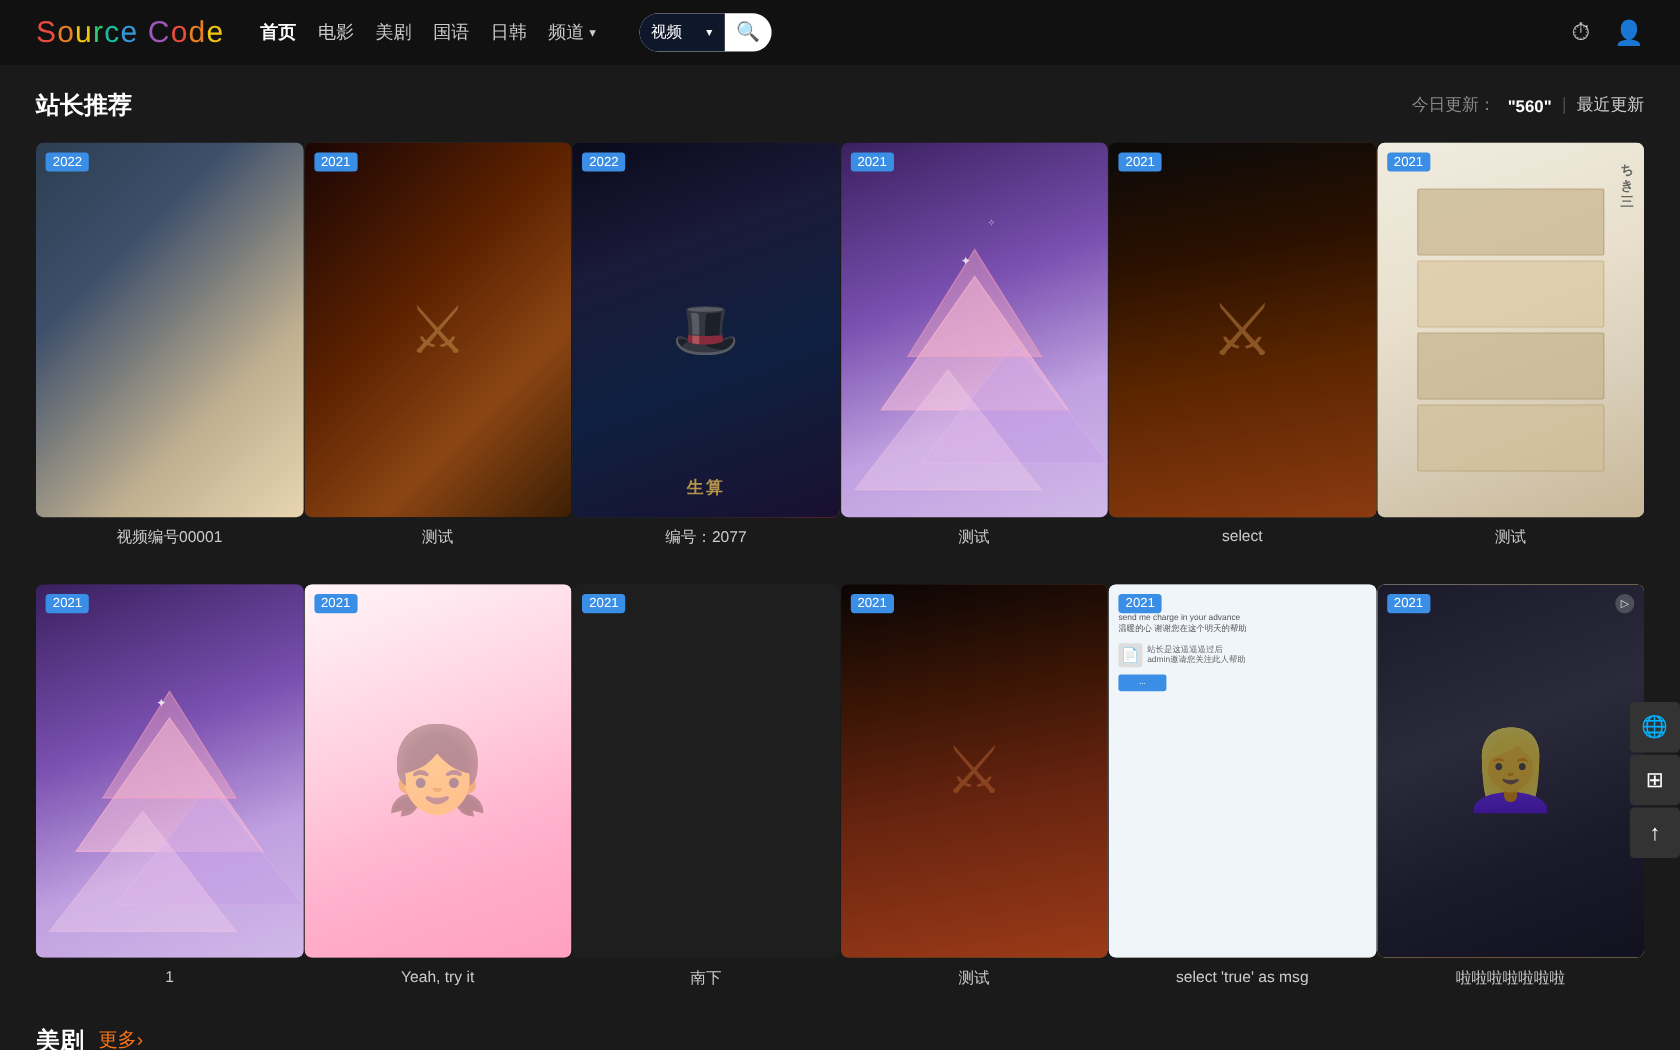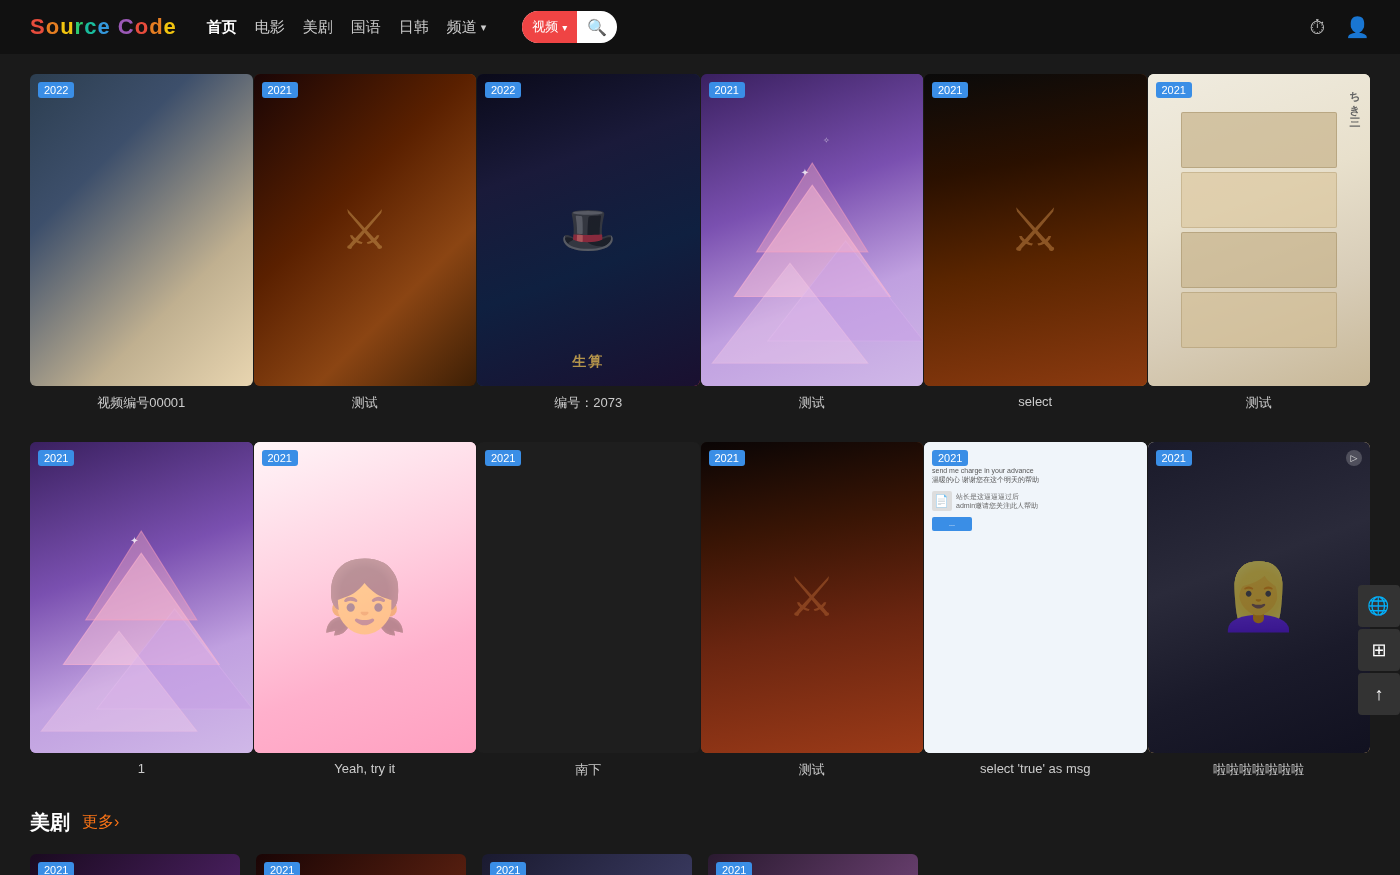--- a/index.html
+++ b/index.html
@@ -14,22 +14,22 @@
     
     .header {
       display: flex;
       align-items: center;
       background: #111;
       padding: 0 30px;
       height: 54px;
       gap: 20px;
     }
     .logo {
-      font-size: 22px;
-      font-weight: bold;
+      font-size: 25px;
+      font-weight: normal;
       letter-spacing: 1px;
     }
 
     .nav {
       display: flex;
       align-items: center;
       gap: 18px;
       margin-left: 10px;
     }
     .nav-item {
@@ -57,30 +57,30 @@
     .search-bar {
       display: flex;
       align-items: center;
       background: #fff;
       border-radius: 20px;
       overflow: hidden;
       margin-left: 16px;
       height: 32px;
     }
     .search-type {
-      background: #ef4444;
+      background: #0f172a;
       color: #fff;
       border: none;
       padding: 0 10px;
       height: 100%;
       font-size: 13px;
       cursor: pointer;
       display: flex;
       align-items: center;
-      gap: 4px;
+      gap: 20px;
       white-space: nowrap;
     }
     .search-type .arrow { font-size: 10px; }
     .search-input {
       border: none;
       outline: none;
       padding: 0 10px;
       font-size: 13px;
       color: #999;
       width: 160px;
@@ -309,20 +309,29 @@
   </div>
 
   <div class="header-icons">
     <span class="header-icon">⏱</span>
     <span class="header-icon">👤</span>
   </div>
 </header>
 
 <main class="main">
 
+  <div class="section-header">
+    <h2 class="section-title">站长推荐</h2>
+    <div class="section-meta">
+      <span class="update-text">今日更新：</span>
+      <span class="update-count">"560"</span>
+      <span class="divider"></span>
+      <span class="recent-update">最近更新</span>
+    </div>
+  </div>
 
   <div class="video-grid">
 
     <div class="video-card">
       <div class="video-thumb poster-1">
         <div class="year-badge">2022</div>
         <div style="position:absolute;inset:0;display:flex;align-items:flex-end;justify-content:flex-start;padding:10px;">
           <div style="color:rgba(255,255,255,0.4);font-size:22px;writing-mode:vertical-rl;letter-spacing:3px;font-weight:bold;">柔骨</div>
         </div>
       </div>
@@ -342,21 +351,21 @@
 
     <div class="video-card">
       <div class="video-thumb poster-3">
         <div class="year-badge">2022</div>
         <div style="position:absolute;inset:0;background:linear-gradient(160deg,#0a0a1a 0%,#1a1a3a 30%,#0f2040 60%,#1a1030 100%);"></div>
         <div style="position:absolute;inset:0;display:flex;align-items:center;justify-content:center;">
           <div style="color:rgba(200,180,120,0.7);font-size:45px;">🎩</div>
         </div>
         <div style="position:absolute;bottom:15px;left:0;right:0;text-align:center;color:rgba(220,180,80,0.8);font-size:14px;font-weight:bold;letter-spacing:2px;">生算</div>
       </div>
-      <div class="video-title">编号：2073</div>
+      <div class="video-title">编号：2077</div>
     </div>
 
     <div class="video-card">
       <div class="video-thumb poster-4">
         <div class="year-badge">2021</div>
         <div style="position:absolute;inset:0;background:linear-gradient(160deg,#3a2060 0%,#7a50b0 40%,#c0a0e0 70%,#d0b8e8 100%);"></div>
 
         <svg style="position:absolute;inset:0;width:100%;height:100%" viewBox="0 0 200 280" xmlns="http://www.w3.org/2000/svg">
           <polygon points="30,200 100,100 170,200" fill="rgba(255,200,220,0.5)" stroke="rgba(255,180,210,0.6)" stroke-width="1"></polygon>
           <polygon points="60,240 130,150 200,240" fill="rgba(200,160,230,0.5)" stroke="rgba(220,180,240,0.4)" stroke-width="1"></polygon>

